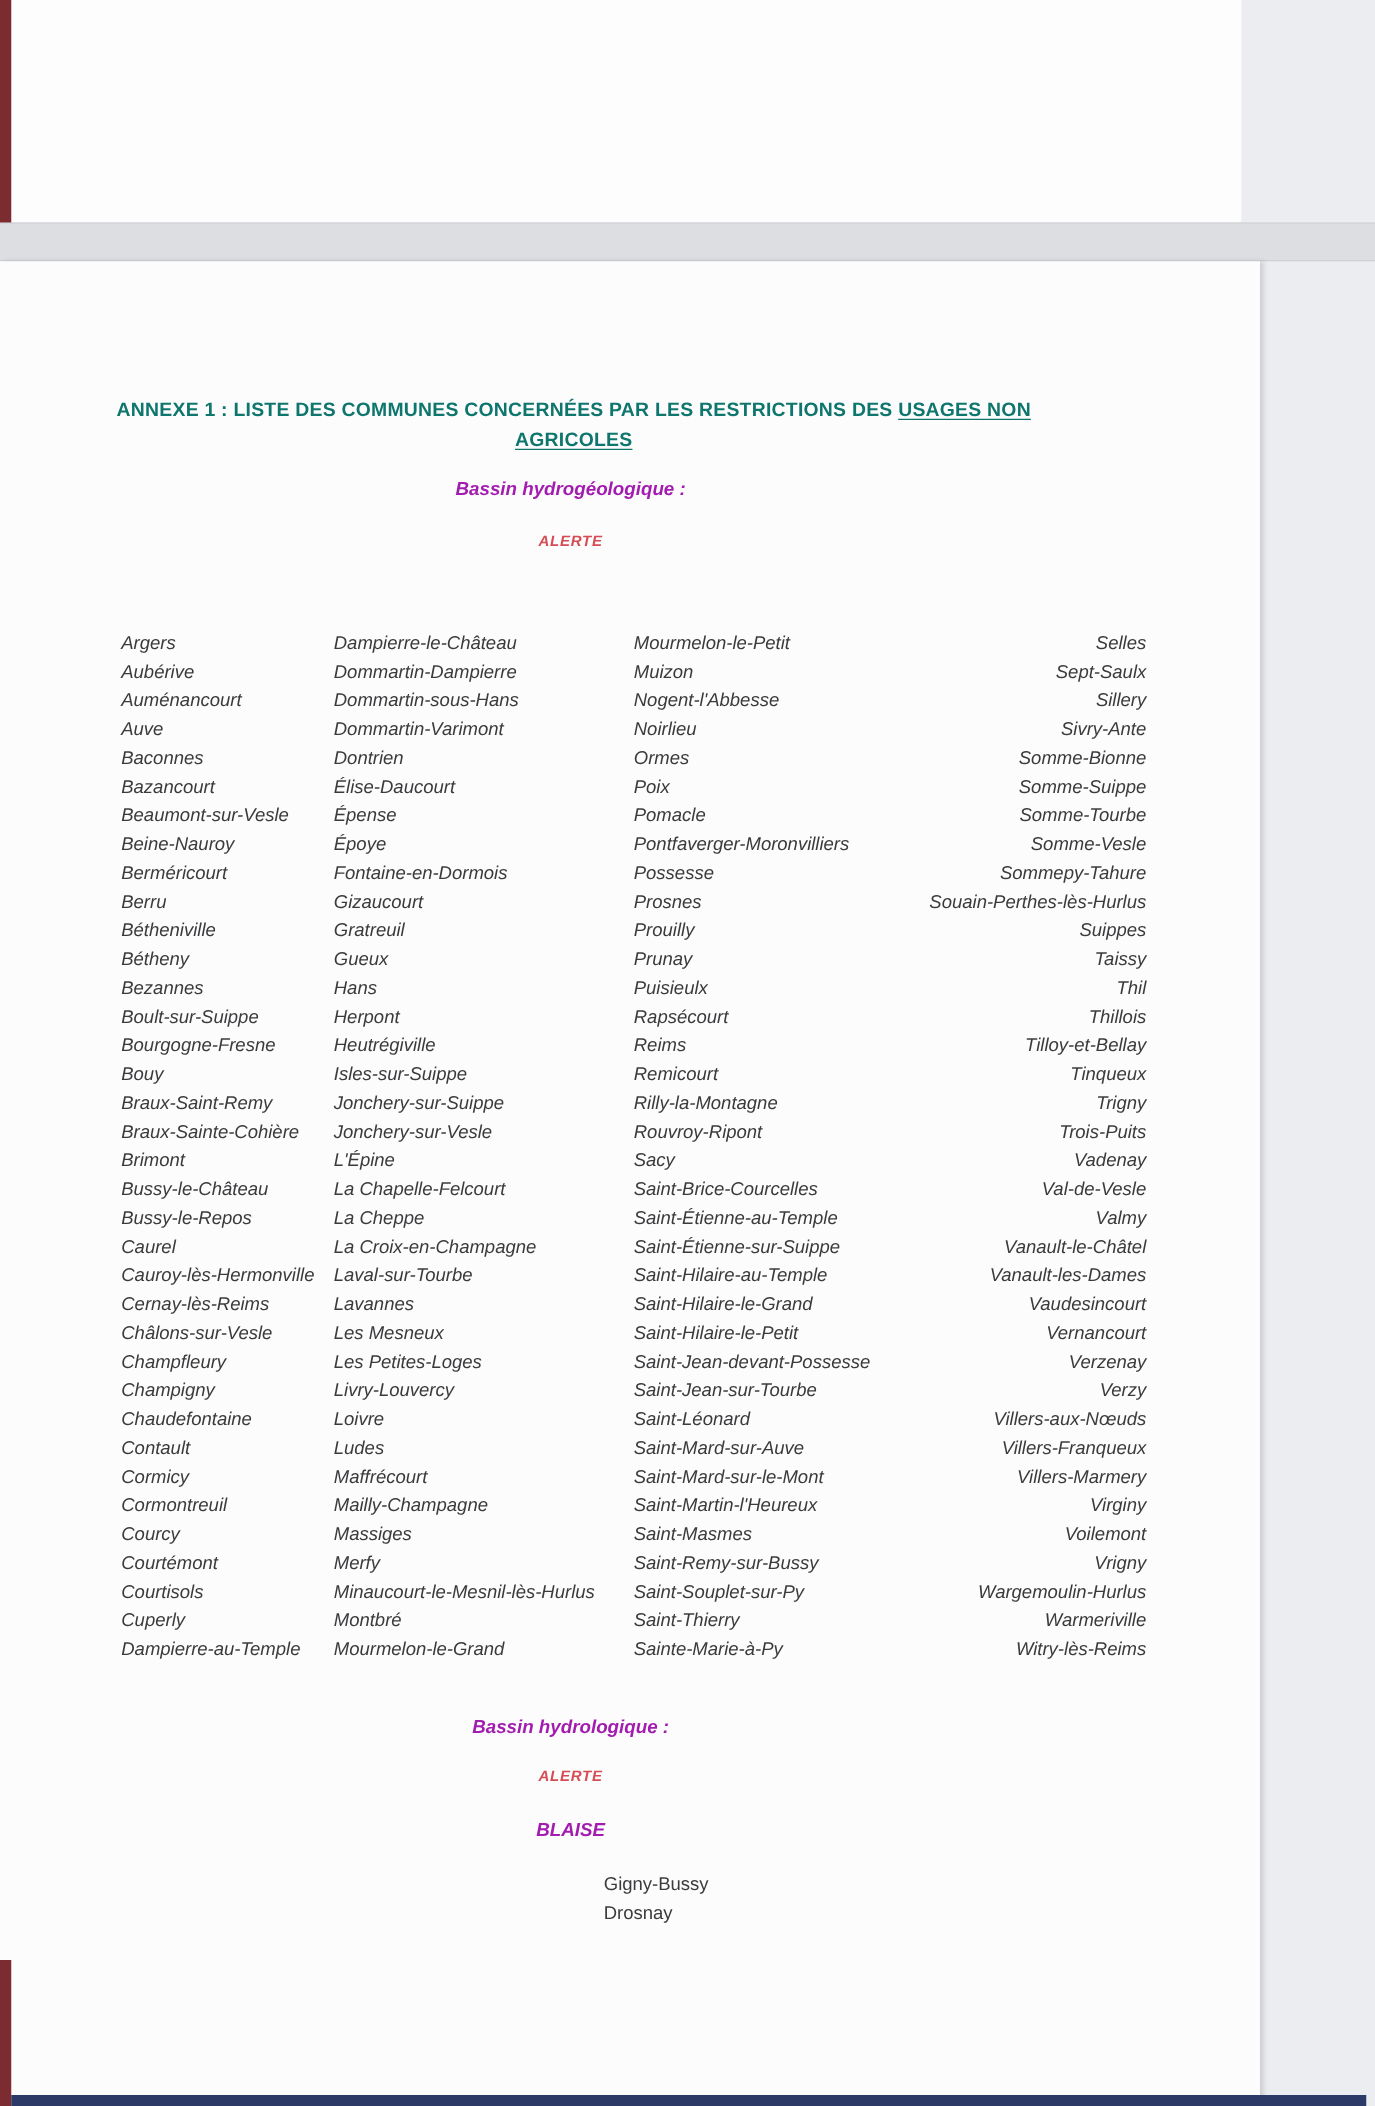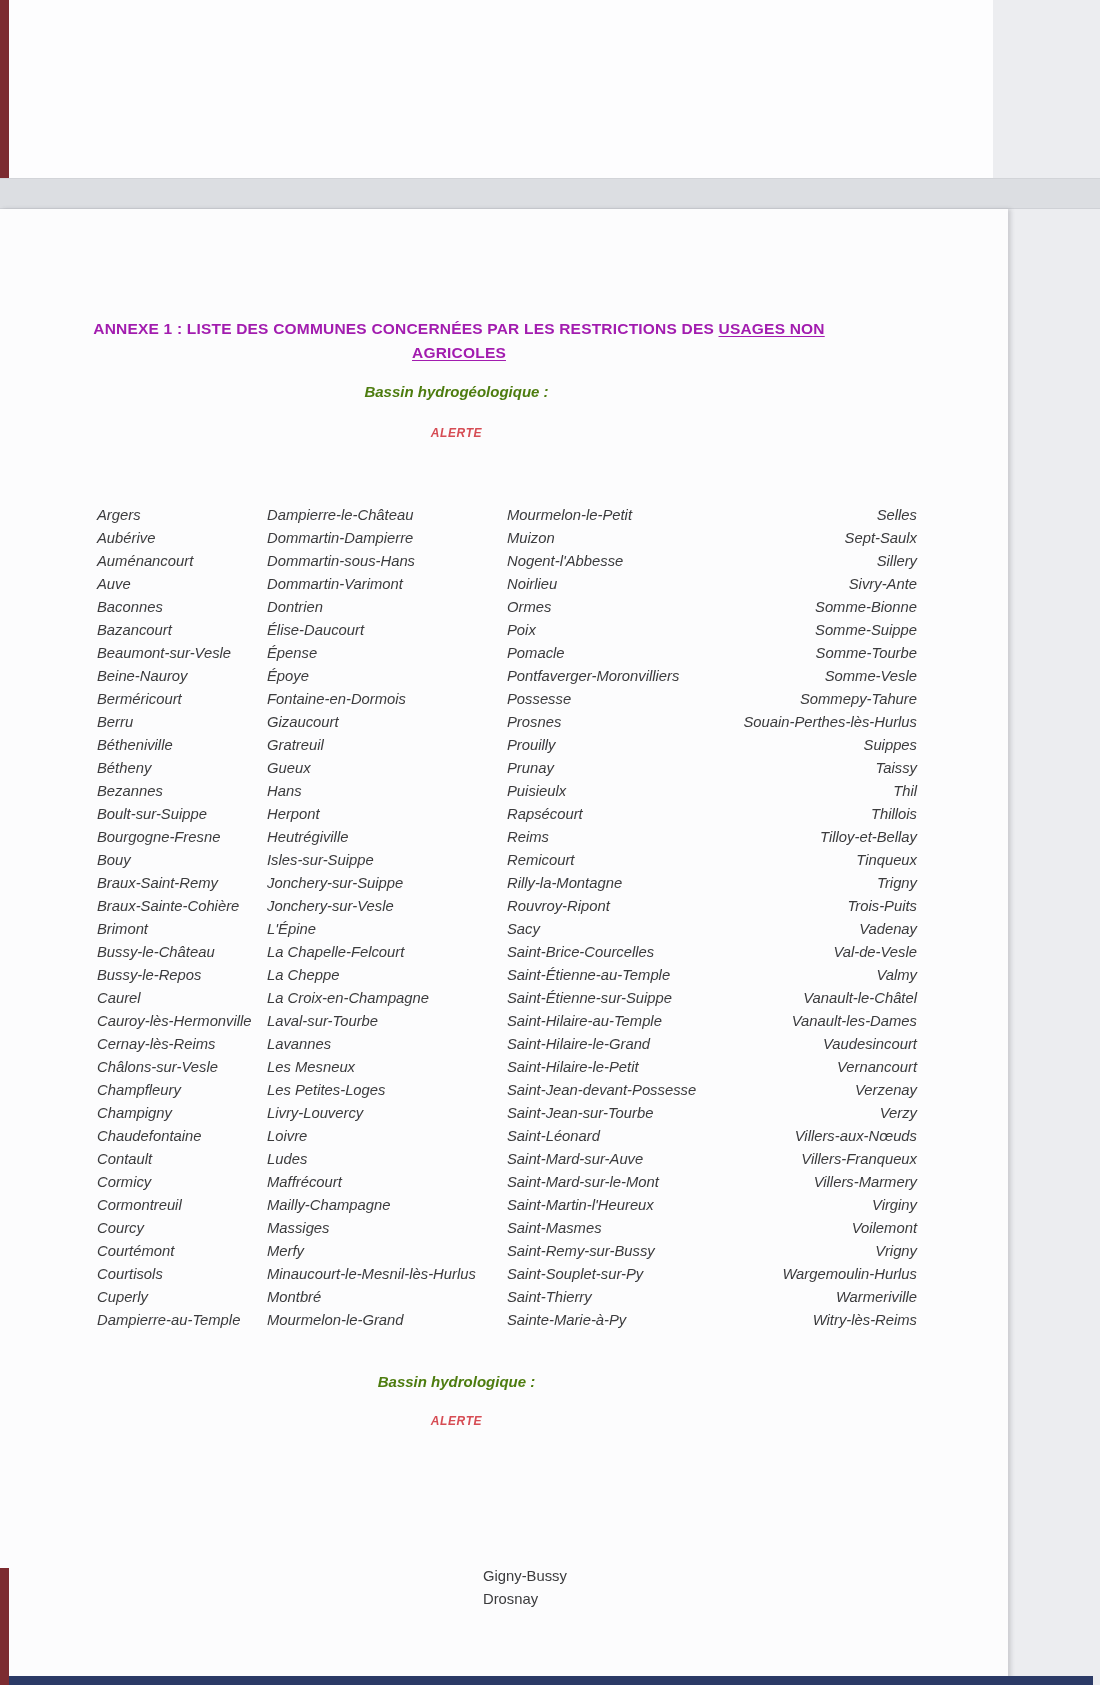--- a/index.html
+++ b/index.html
@@ -32,27 +32,27 @@
   .edge-accent-bottom-left{
     position:absolute;left:0;top:1568px;width:9px;height:117px;
   }
   .edge-accent-bottom-bar{
     position:absolute;left:9px;top:1676px;width:1084px;height:9px;
   }
 
   .doc-title{
     position:absolute;top:108px;left:50px;right:140px;
     text-align:center;font-weight:bold;font-size:15.5px;line-height:24px;
-    color:#a21caf;letter-spacing:.2px;
+    color:#0f766e;letter-spacing:.2px;
   }
   .doc-title .u{text-decoration:underline;text-underline-offset:2px;}
 
   .center-line{
     position:absolute;left:0;right:95px;text-align:center;
-    font-weight:bold;font-style:italic;font-size:15px;color:#4d7c0f;
+    font-weight:bold;font-style:italic;font-size:15px;color:#a21caf;
   }
   .h-basin-type-1{top:174px;}
   .h-alert-1{top:217px;}
   .h-basin-name-1{top:260px;}
   .h-basin-type-2{top:1164px;}
   .h-alert-2{top:1205px;}
   .h-basin-name-2{top:1247px;}
   .alert-text{letter-spacing:.6px;font-size:12px;}
 
   .commune-grid{
@@ -63,21 +63,21 @@
   .commune-col-1{width:170px;}
   .commune-col-2{width:240px;}
   .commune-col-3{width:210px;}
   .commune-col-4{width:200px;text-align:right;}
   .commune-item{
     height:23px;line-height:23px;font-size:14.8px;color:#3b3b3d;
     white-space:nowrap;
   }
 
   .hydro-communes{
-    position:absolute;left:483px;top:1356px;
+    position:absolute;left:483px;top:1288px;
     font-size:14.8px;line-height:21.5px;color:#3b3b3d;
   }
 </style>
 </head>
 <body>
 
 <div class="prev-page"></div>
 <div class="page-gap"></div>
 
 <div class="doc-page">
@@ -241,20 +241,21 @@
         <div class="commune-item">Wargemoulin-Hurlus</div>
         <div class="commune-item">Warmeriville</div>
         <div class="commune-item">Witry-lès-Reims</div>
       </div>
   </div>
 
   <div class="center-line h-basin-type-2">Bassin hydrologique :</div>
 
   <div class="center-line h-alert-2 alert-text" style="color: rgb(214, 76, 84);">ALERTE</div>
 
+  <div class="center-line h-basin-name-2">BLAISE</div>
 
   <div class="hydro-communes">
       <div class="commune-item">Gigny-Bussy</div>
       <div class="commune-item">Drosnay</div>
     </div>
 
 </div>
 
 <div class="edge-accent-top-left" style="background: rgb(124, 43, 48);"></div>
 <div class="edge-accent-bottom-left" style="background: rgb(124, 43, 48);"></div>

